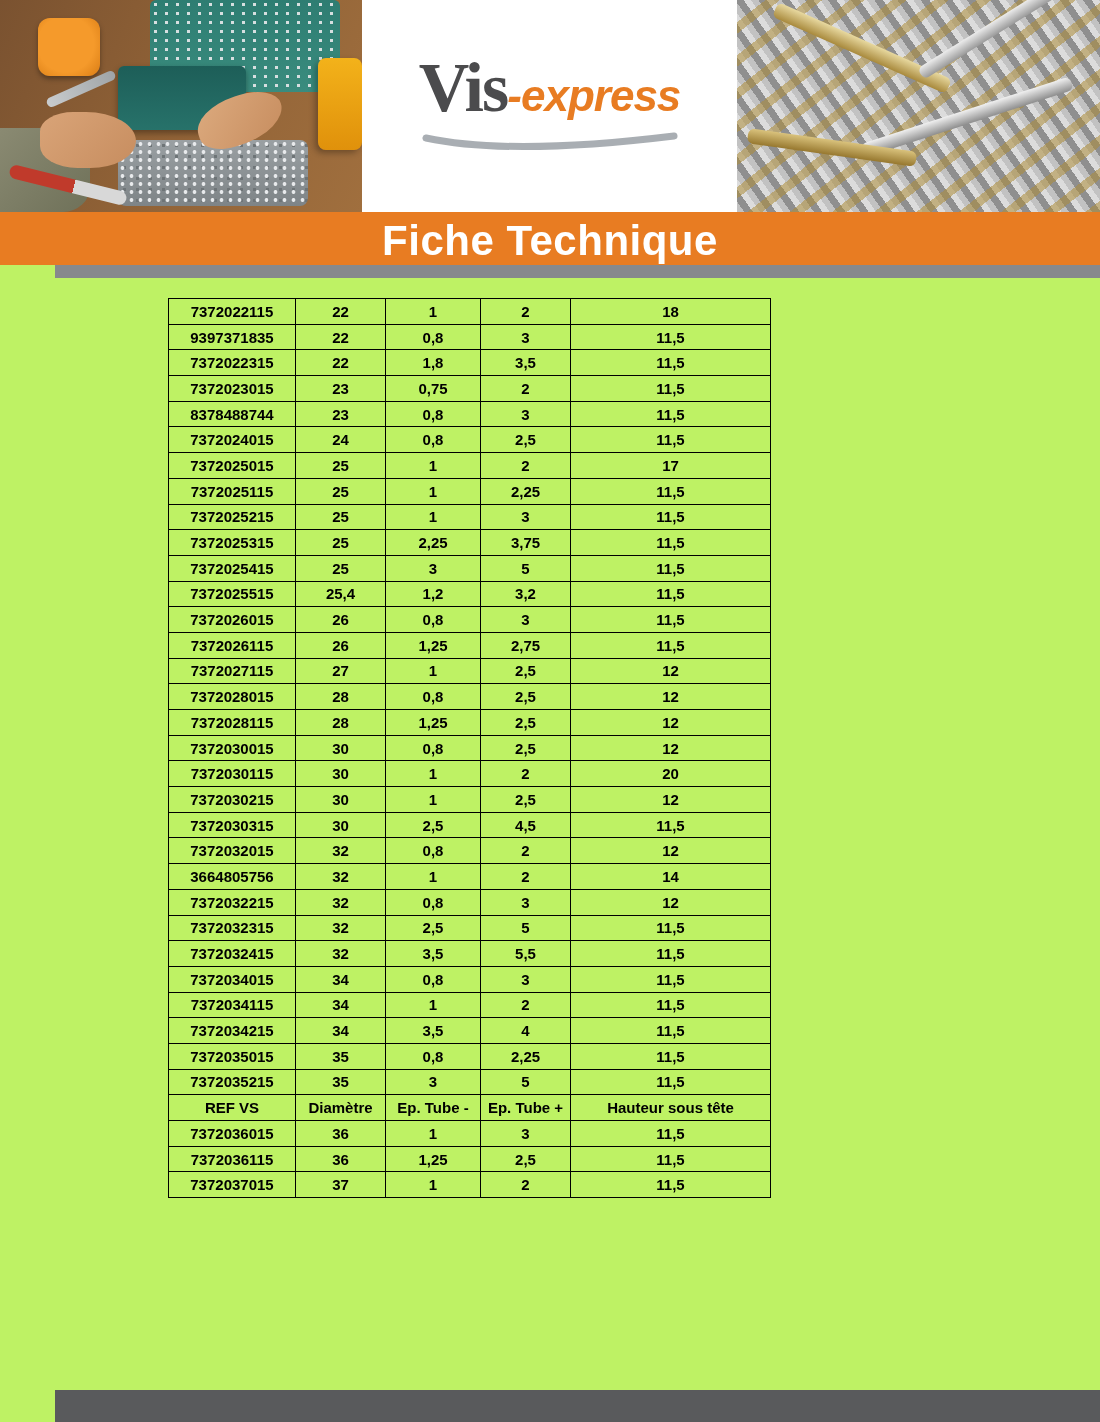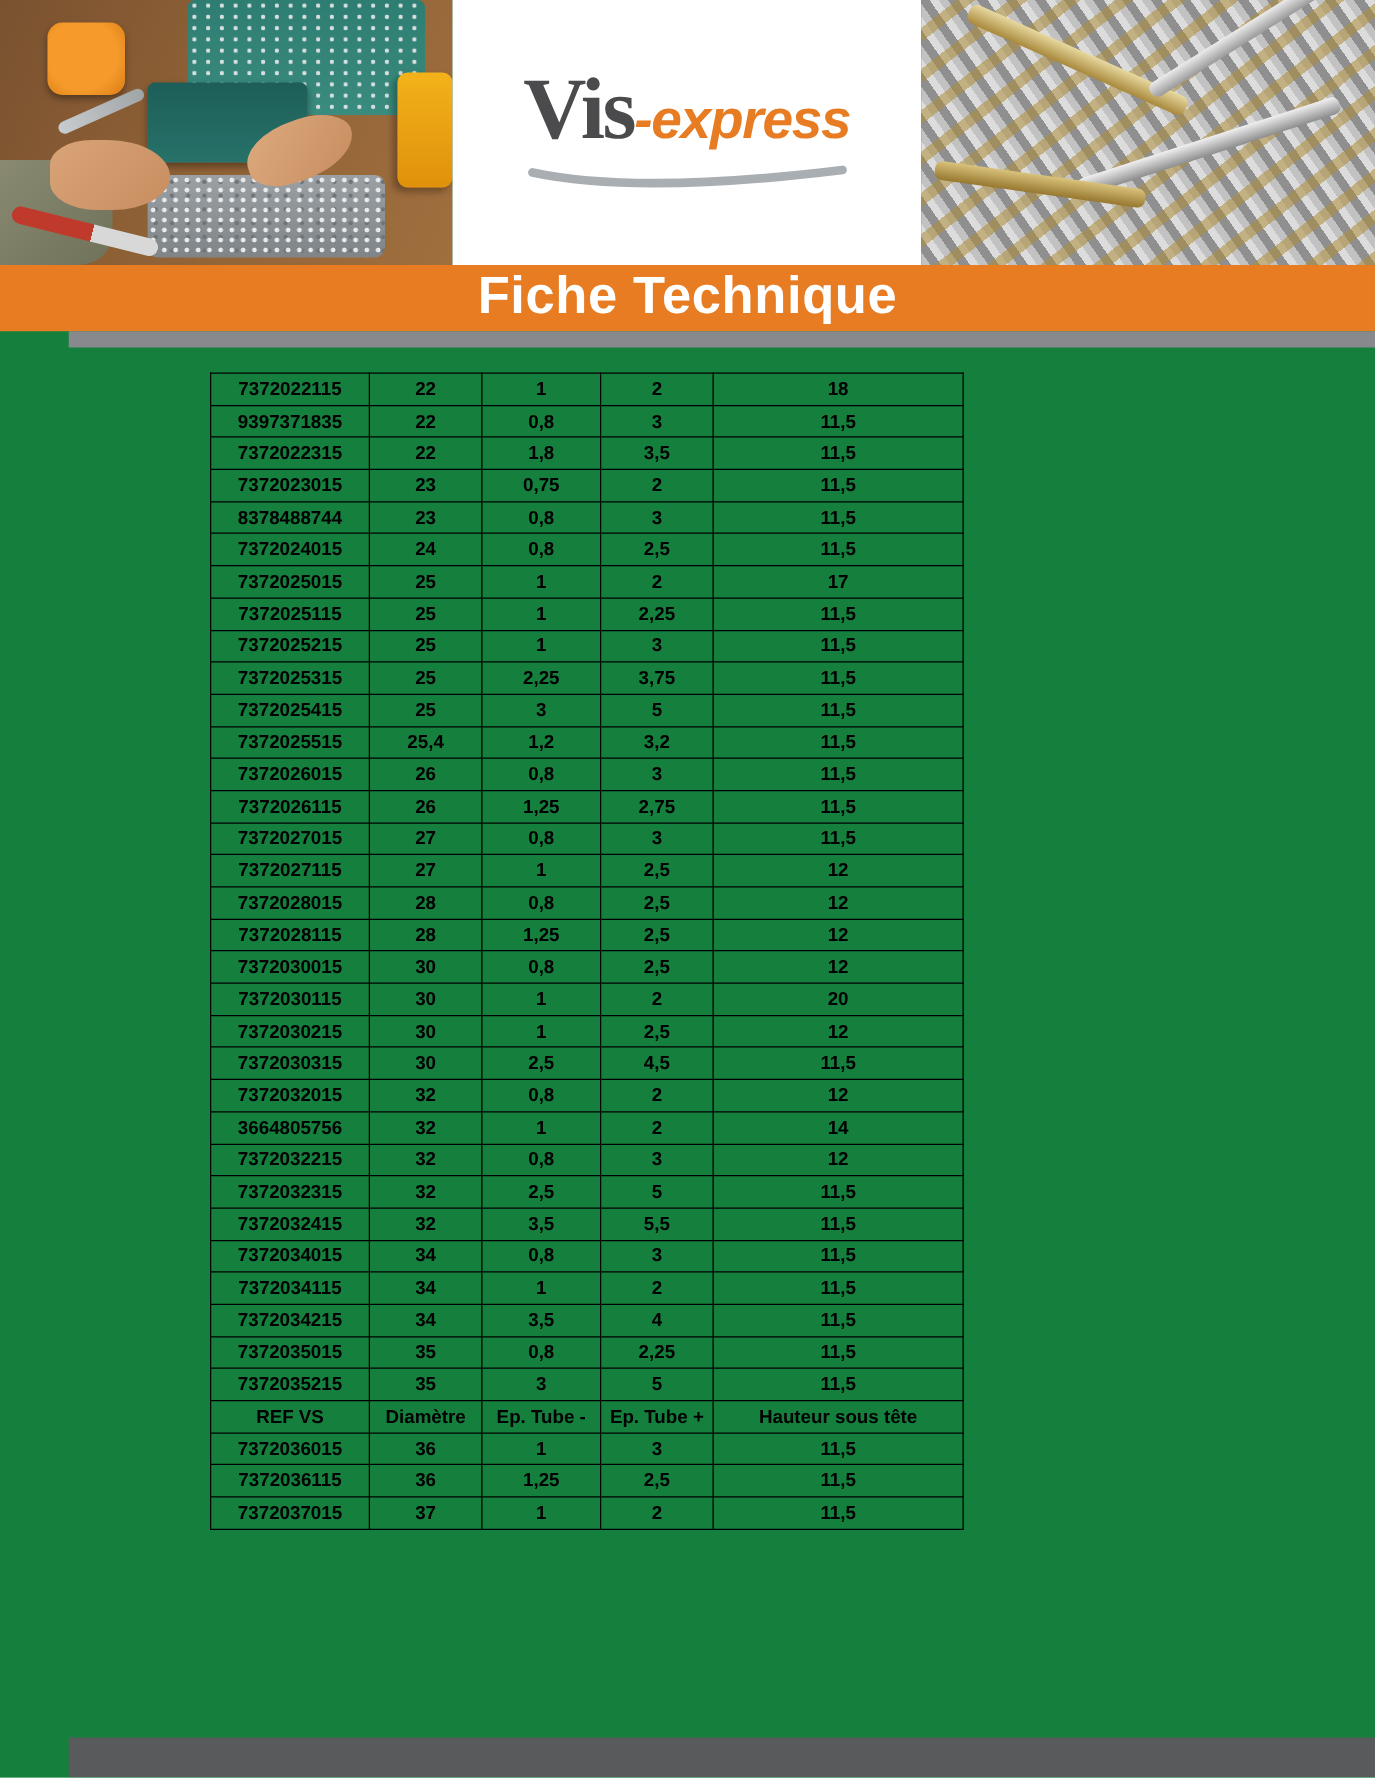--- a/index.html
+++ b/index.html
@@ -1,17 +1,17 @@
 <!DOCTYPE html>
 <html><head>
 <meta charset="utf-8">
 <style>
   * { margin:0; padding:0; box-sizing:border-box; }
   body { background:#ffffff; font-family:"Liberation Sans", sans-serif; }
-  .page { position:relative; width:1100px; height:1422px; background:#15803d; overflow:hidden; margin:0 auto; }
+  .page { position:relative; width:1100px; height:1422px; background:#bef264; overflow:hidden; margin:0 auto; }
 
   
   .top-strip { position:absolute; top:0; left:0; width:1100px; height:212px; display:flex; }
   .photo { position:relative; height:212px; overflow:hidden; }
   .photo-left { width:362px; background:linear-gradient(115deg,#7a5230 0%, #8f6136 45%, #a06f3e 100%); }
   .photo-right { width:363px;
     background:
       repeating-linear-gradient(-38deg, rgba(173,141,58,.55) 0 9px, rgba(0,0,0,0) 9px 26px),
       repeating-linear-gradient(55deg, #c2c2c2 0 6px, #8f8f8f 6px 13px, #dcdcdc 13px 19px);
   }
@@ -39,21 +39,21 @@
   .rod3 { left:10px; top:140px; width:170px; height:15px; transform:rotate(8deg); background:linear-gradient(180deg,#d9c27c,#97782f); }
   .rod4 { left:170px; top:20px; width:180px; height:13px; transform:rotate(-32deg); background:linear-gradient(180deg,#ececec,#9a9a9a); }
 
   
   .logo-wrap { position:absolute; left:0; right:0; top:48px; text-align:center; }
   .logo-vis { font-family:"Liberation Serif", serif; font-weight:bold; font-size:70px; color:#4b4b4d; letter-spacing:-2px; }
   .logo-express { font-family:"Liberation Sans", sans-serif; font-style:italic; font-weight:bold; font-size:44px; color:#e87c22; letter-spacing:-1px; }
   .swoosh { display:block; margin:2px auto 0; }
 
   
-  .banner { position:absolute; top:212px; left:0; width:1100px; height:53px; background:#e87c22; display:flex; align-items:flex-start; justify-content:center; }
+  .banner { position:absolute; top:212px; left:0; width:1100px; height:53px; background:#e87c22; display:flex; align-items:flex-end; justify-content:center; }
   .banner span { color:#ffffff; font-size:42px; font-weight:bold; letter-spacing:0.5px; }
   .banner-shadow { position:absolute; top:265px; left:55px; right:0; height:13px; background:#87898c; }
 
   
   .table-wrap { position:absolute; top:298px; left:168px; }
   table { border-collapse:collapse; table-layout:fixed;padding-left:40px; }
   col.c1{width:127px} col.c2{width:90px} col.c3{width:95px} col.c4{width:90px} col.c5{width:200px}
   td, th { border:1px solid #000000; height:25.7px; text-align:center; vertical-align:middle;
            font-weight:bold; font-size:15px; color:#000000; padding:0 2px; font-family:"Liberation Sans", sans-serif; }
 
@@ -203,27 +203,20 @@
             <td>11,5</td>
           </tr>
           <tr>
             <td>7372026115</td>
             <td>26</td>
             <td>1,25</td>
             <td>2,75</td>
             <td>11,5</td>
           </tr>
           <tr>
-            <td>7372027015</td>
-            <td>27</td>
-            <td>0,8</td>
-            <td>3</td>
-            <td>11,5</td>
-          </tr>
-          <tr>
             <td>7372027115</td>
             <td>27</td>
             <td>1</td>
             <td>2,5</td>
             <td>12</td>
           </tr>
           <tr>
             <td>7372028015</td>
             <td>28</td>
             <td>0,8</td>

